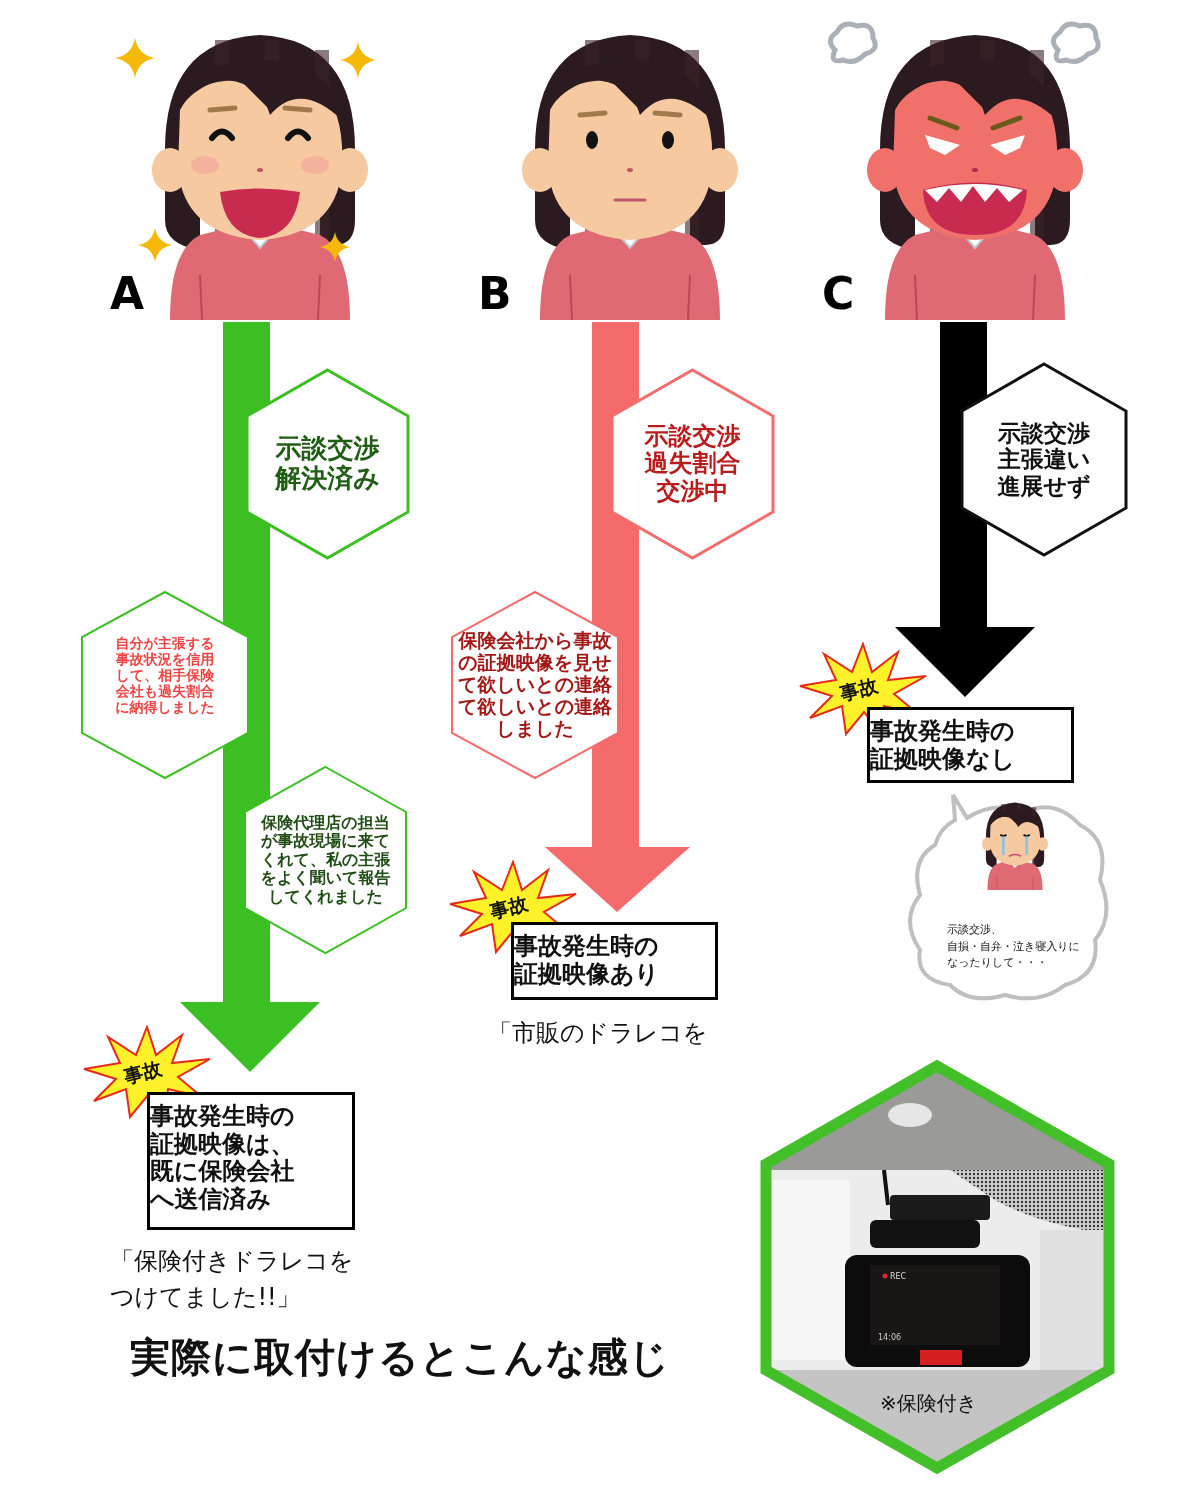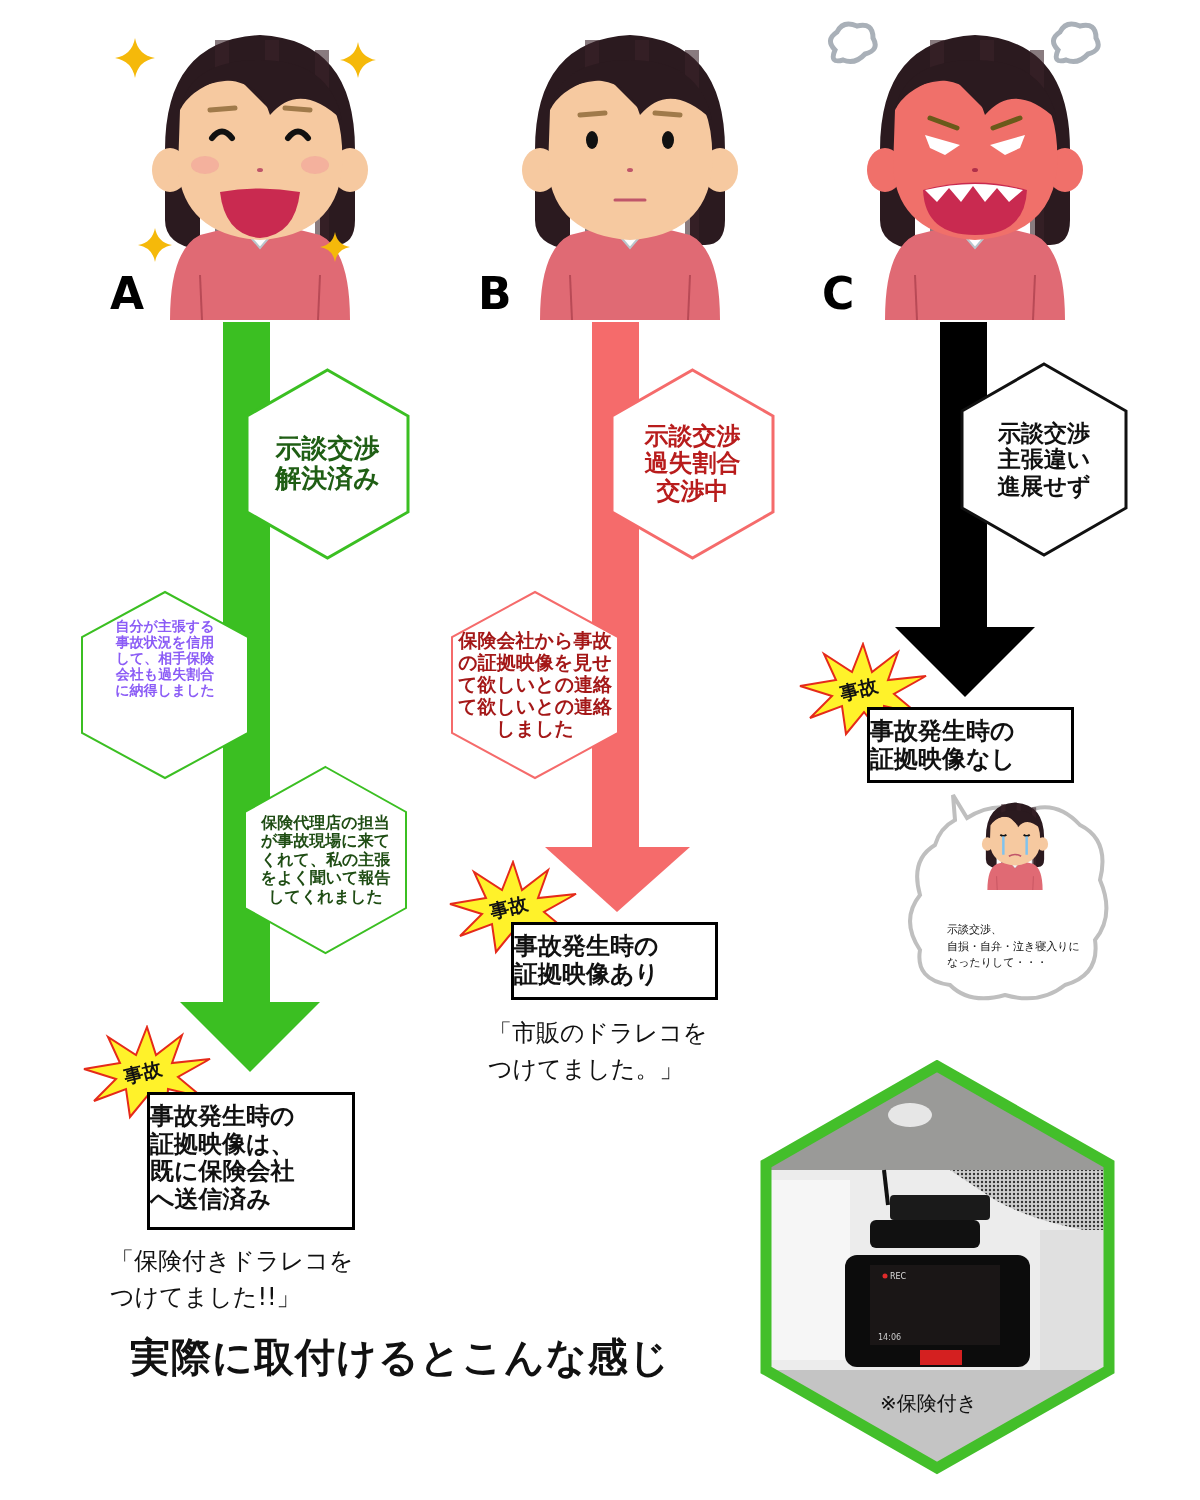--- a/index.html
+++ b/index.html
@@ -75,21 +75,21 @@
     <polygon points="82.5,2 163,48 163,144 82.5,190 2,144 2,48" fill="#fff" stroke="#3bbf22" stroke-width="3"></polygon>
   </svg>
   <div class="hex-text" style="left:245px;top:368px;width:165px;height:192px;font-size:26px;color:#1f5e14;flex-direction:column">
     <span>示談交渉</span>
     <span>解決済み</span>
   </div>
 
   <svg class="abs" style="left:80px;top:590px" width="170" height="190" viewBox="0 0 170 190">
     <polygon points="85,2 168,47 168,143 85,188 2,143 2,47" fill="#fff" stroke="#3bbf22" stroke-width="2"></polygon>
   </svg>
-  <div class="hex-text" style="left:80px;top:563px;width:170px;height:190px;font-size:14px;color:#8b5cf6;flex-direction:column">
+  <div class="hex-text" style="left:80px;top:580px;width:170px;height:190px;font-size:14px;color:#ef4444;flex-direction:column">
     <span>自分が主張する</span>
     <span>事故状況を信用</span>
     <span>して、相手保険</span>
     <span>会社も過失割合</span>
     <span>に納得しました</span>
   </div>
 
   <svg class="abs" style="left:243px;top:765px" width="165" height="190" viewBox="0 0 165 190">
     <polygon points="82.5,2 163,47 163,143 82.5,188 2,143 2,47" fill="#fff" stroke="#3bbf22" stroke-width="2"></polygon>
   </svg>
@@ -163,21 +163,20 @@
   </svg>
   <div class="burst-text" style="left:490px;top:895px">事故</div>
 
   <div class="box" style="left:511px;top:922px;width:207px;height:78px">
     <div>事故発生時の</div>
     <div>証拠映像あり</div>
   </div>
 
   <div class="quote" style="left:488px;top:1015px">
     <div>「市販のドラレコを</div>
-    <div>つけてました。」</div>
   </div>
 </div>
 
 <div>
   <svg class="abs" style="left:845px;top:20px" width="260" height="300" viewBox="0 0 260 300">
     <use href="#girl-hair-back"></use>
     <use href="#girl-body"></use>
     <ellipse cx="40" cy="150" rx="18" ry="22" fill="#f0706a"></ellipse>
     <ellipse cx="220" cy="150" rx="18" ry="22" fill="#f0706a"></ellipse>
     <path d="M50 90 Q60 60 110 60 L140 90 Q150 60 190 70 Q215 90 212 150 Q205 215 130 220 Q55 215 48 150 Z" fill="#f0706a"></path>

